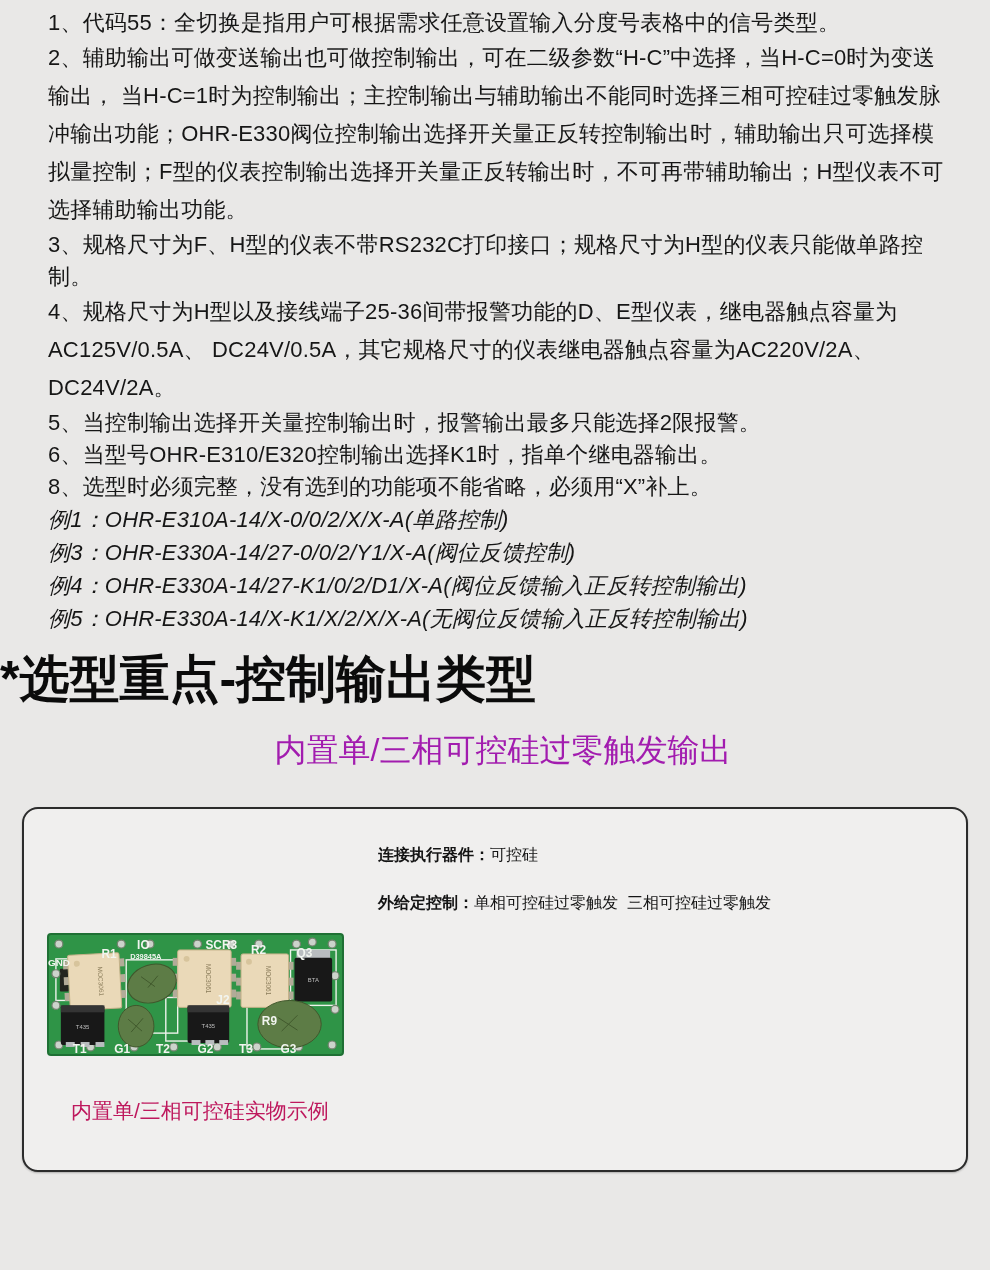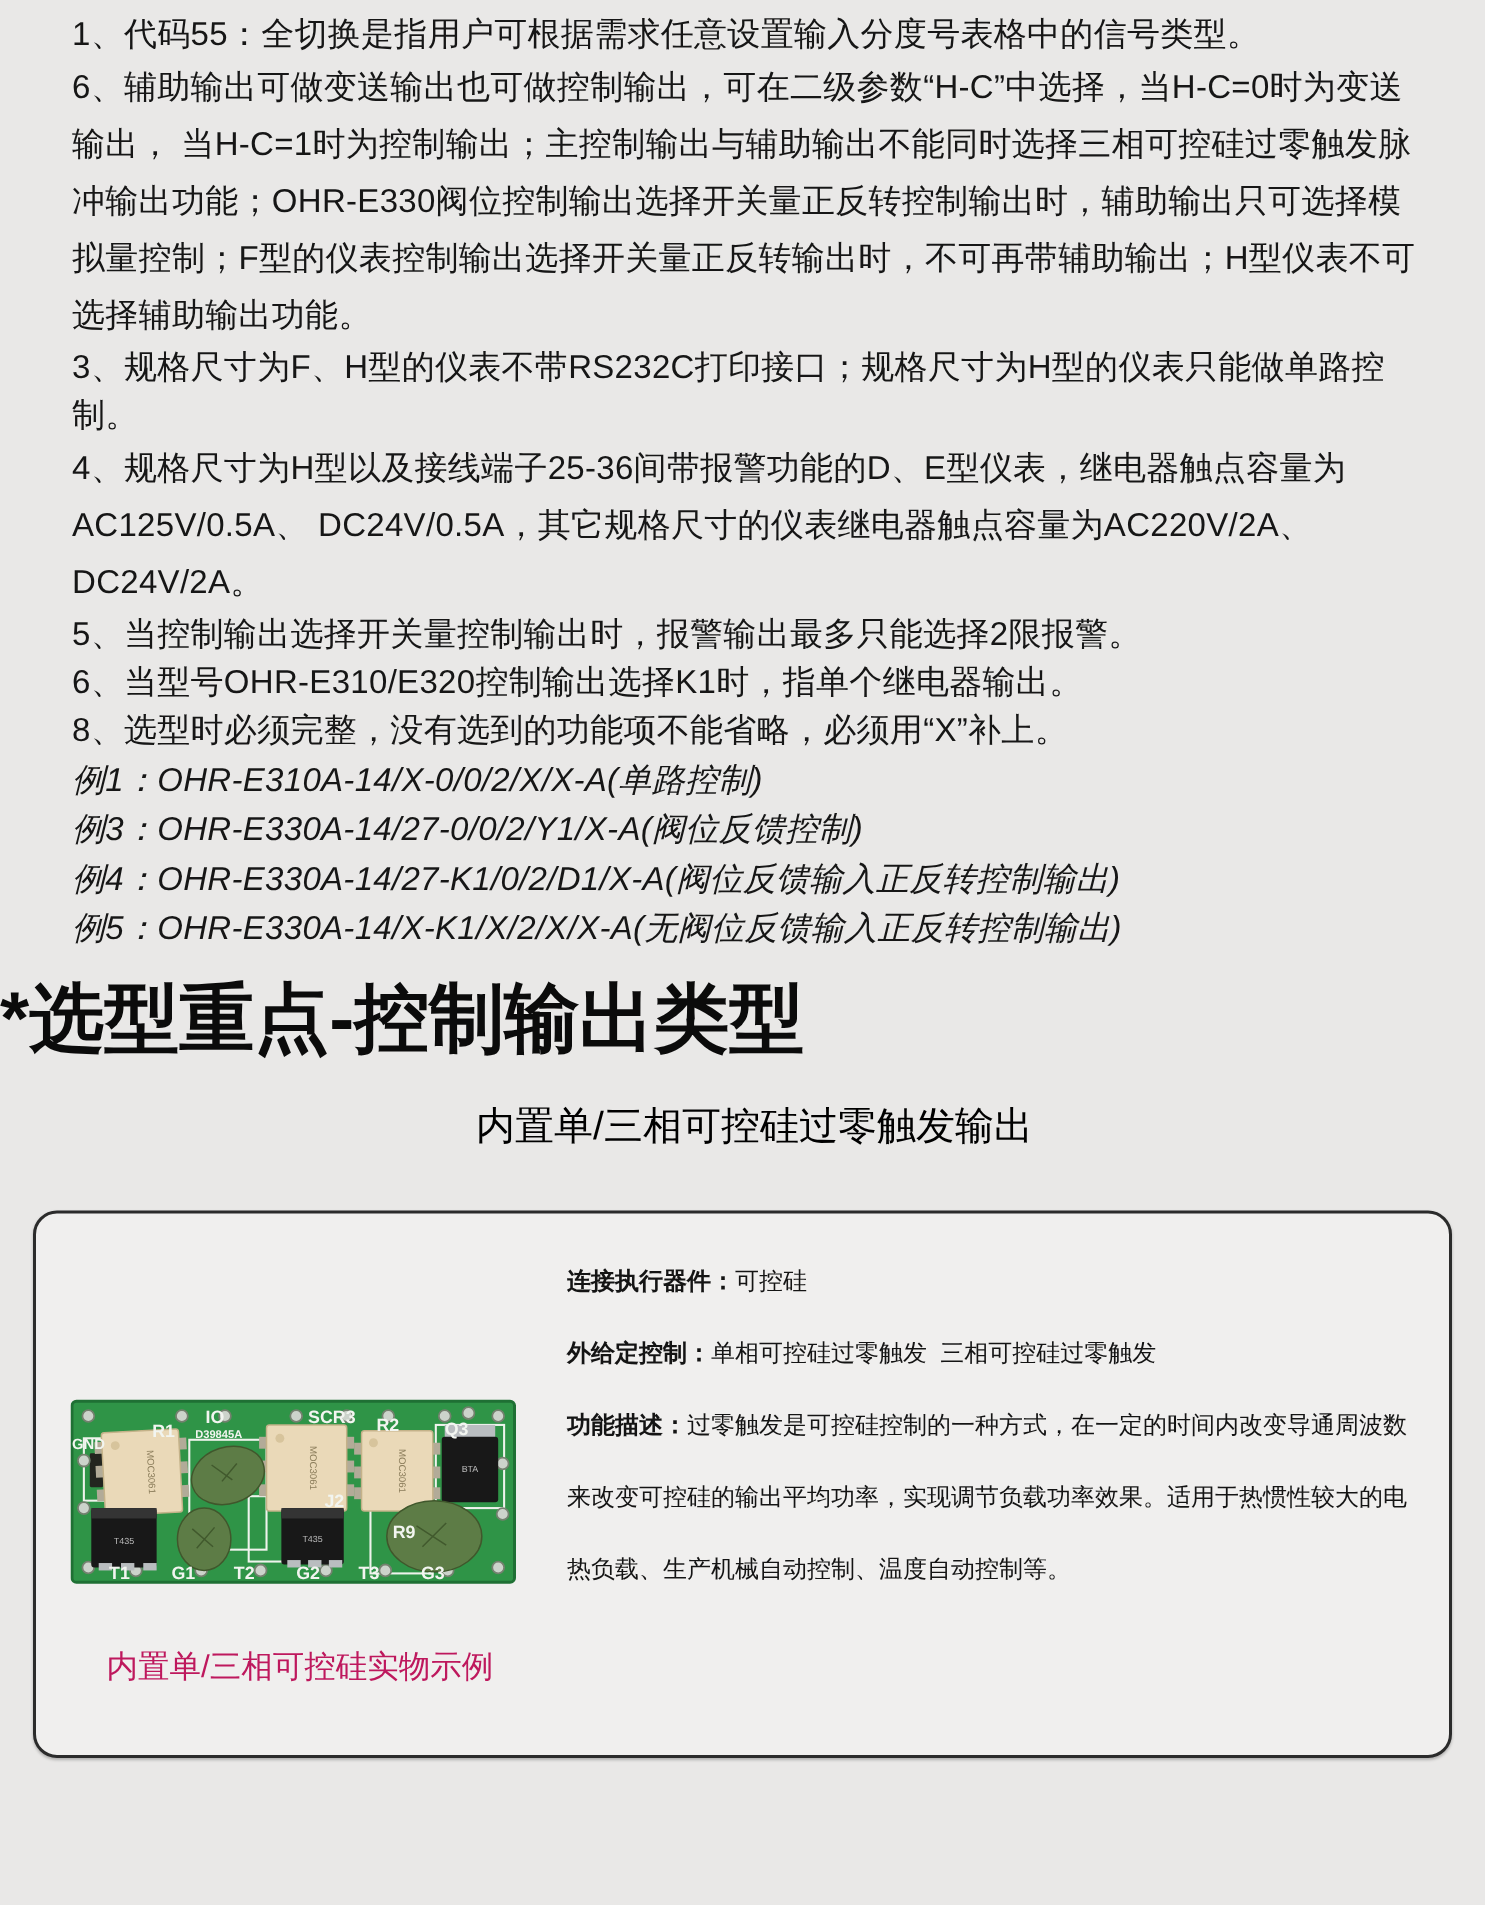--- a/index.html
+++ b/index.html
@@ -9,21 +9,21 @@
     font-family:"Liberation Sans","DejaVu Sans",sans-serif;
   }
   .page{width:990px;height:1092px;position:relative;}
   
   .notes{padding:7px 36px 0 48px;}
   .note{margin:0;font-size:22px;line-height:32px;font-weight:500;letter-spacing:.2px;}
   .note.multi{line-height:38px;}
   .example{margin:0;font-size:22px;line-height:33px;font-weight:500;letter-spacing:.2px;font-style:italic;}
   
   .title{margin:18px 0 0;font-size:50px;line-height:52px;font-weight:800;color:#0b0b0b;}
-  .subtitle{margin:24px 0 0;text-align:center;font-size:26px;line-height:42px;font-weight:500;color:#000000;padding-left:16px;}
+  .subtitle{margin:24px 0 0;text-align:center;font-size:32px;line-height:42px;font-weight:500;color:#a21caf;padding-left:16px;}
   
   .card{
     box-sizing:border-box;margin:36px 22px 0;height:365px;
     background:#f0efee;border:2px solid #2b2b2b;border-radius:16px;
     display:flex;box-shadow:0 1px 2px rgba(0,0,0,.25);
   }
   .card-left{box-sizing:border-box;width:352px;flex:none;padding:123px 0 0 23px;}
   .pcb{display:block;}
   .caption{margin:40px 0 0 24px;font-size:21px;font-weight:500;color:#be185d;}
   .card-right{flex:1;box-sizing:border-box;padding:22px 28px 0 2px;}
@@ -31,21 +31,21 @@
   .spec-label{font-weight:800;}
   .spec-value{font-weight:500;white-space:pre-wrap;}
 </style>
 </head>
 <body>
 
 <main class="page">
 
   <section class="notes">
     <p class="note">1、代码55：全切换是指用户可根据需求任意设置输入分度号表格中的信号类型。</p>
-    <p class="note multi">6、辅助输出可做变送输出也可做控制输出，可在二级参数“H-C”中选择，当H-C=0时为变送输出， 当H-C=1时为控制输出；主控制输出与辅助输出不能同时选择三相可控硅过零触发脉冲输出功能；OHR-E330阀位控制输出选择开关量正反转控制输出时，辅助输出只可选择模拟量控制；F型的仪表控制输出选择开关量正反转输出时，不可再带辅助输出；H型仪表不可选择辅助输出功能。</p>
+    <p class="note multi">2、辅助输出可做变送输出也可做控制输出，可在二级参数“H-C”中选择，当H-C=0时为变送输出， 当H-C=1时为控制输出；主控制输出与辅助输出不能同时选择三相可控硅过零触发脉冲输出功能；OHR-E330阀位控制输出选择开关量正反转控制输出时，辅助输出只可选择模拟量控制；F型的仪表控制输出选择开关量正反转输出时，不可再带辅助输出；H型仪表不可选择辅助输出功能。</p>
     <p class="note">3、规格尺寸为F、H型的仪表不带RS232C打印接口；规格尺寸为H型的仪表只能做单路控制。</p>
     <p class="note multi">4、规格尺寸为H型以及接线端子25-36间带报警功能的D、E型仪表，继电器触点容量为AC125V/0.5A、 DC24V/0.5A，其它规格尺寸的仪表继电器触点容量为AC220V/2A、DC24V/2A。</p>
     <p class="note">5、当控制输出选择开关量控制输出时，报警输出最多只能选择2限报警。</p>
     <p class="note">6、当型号OHR-E310/E320控制输出选择K1时，指单个继电器输出。</p>
     <p class="note">8、选型时必须完整，没有选到的功能项不能省略，必须用“X”补上。</p>
     <p class="example">例1：OHR-E310A-14/X-0/0/2/X/X-A(单路控制)</p>
     <p class="example">例3：OHR-E330A-14/27-0/0/2/Y1/X-A(阀位反馈控制)</p>
     <p class="example">例4：OHR-E330A-14/27-K1/0/2/D1/X-A(阀位反馈输入正反转控制输出)</p>
     <p class="example">例5：OHR-E330A-14/X-K1/X/2/X/X-A(无阀位反馈输入正反转控制输出)</p>
   </section>
@@ -184,19 +184,16 @@
       <p class="caption">内置单/三相可控硅实物示例</p>
     </div>
 
     <div class="card-right">
       <p class="spec">
         <span class="spec-label">连接执行器件：</span><span class="spec-value">可控硅</span>
       </p>
       <p class="spec">
         <span class="spec-label">外给定控制：</span><span class="spec-value">单相可控硅过零触发  三相可控硅过零触发</span>
       </p>
-      <p class="spec">
-        <span class="spec-label">功能描述：</span><span class="spec-value">过零触发是可控硅控制的一种方式，在一定的时间内改变导通周波数来改变可控硅的输出平均功率，实现调节负载功率效果。适用于热惯性较大的电热负载、生产机械自动控制、温度自动控制等。</span>
-      </p>
     </div>
 
   </section>
 </main>
 
 </body></html>

